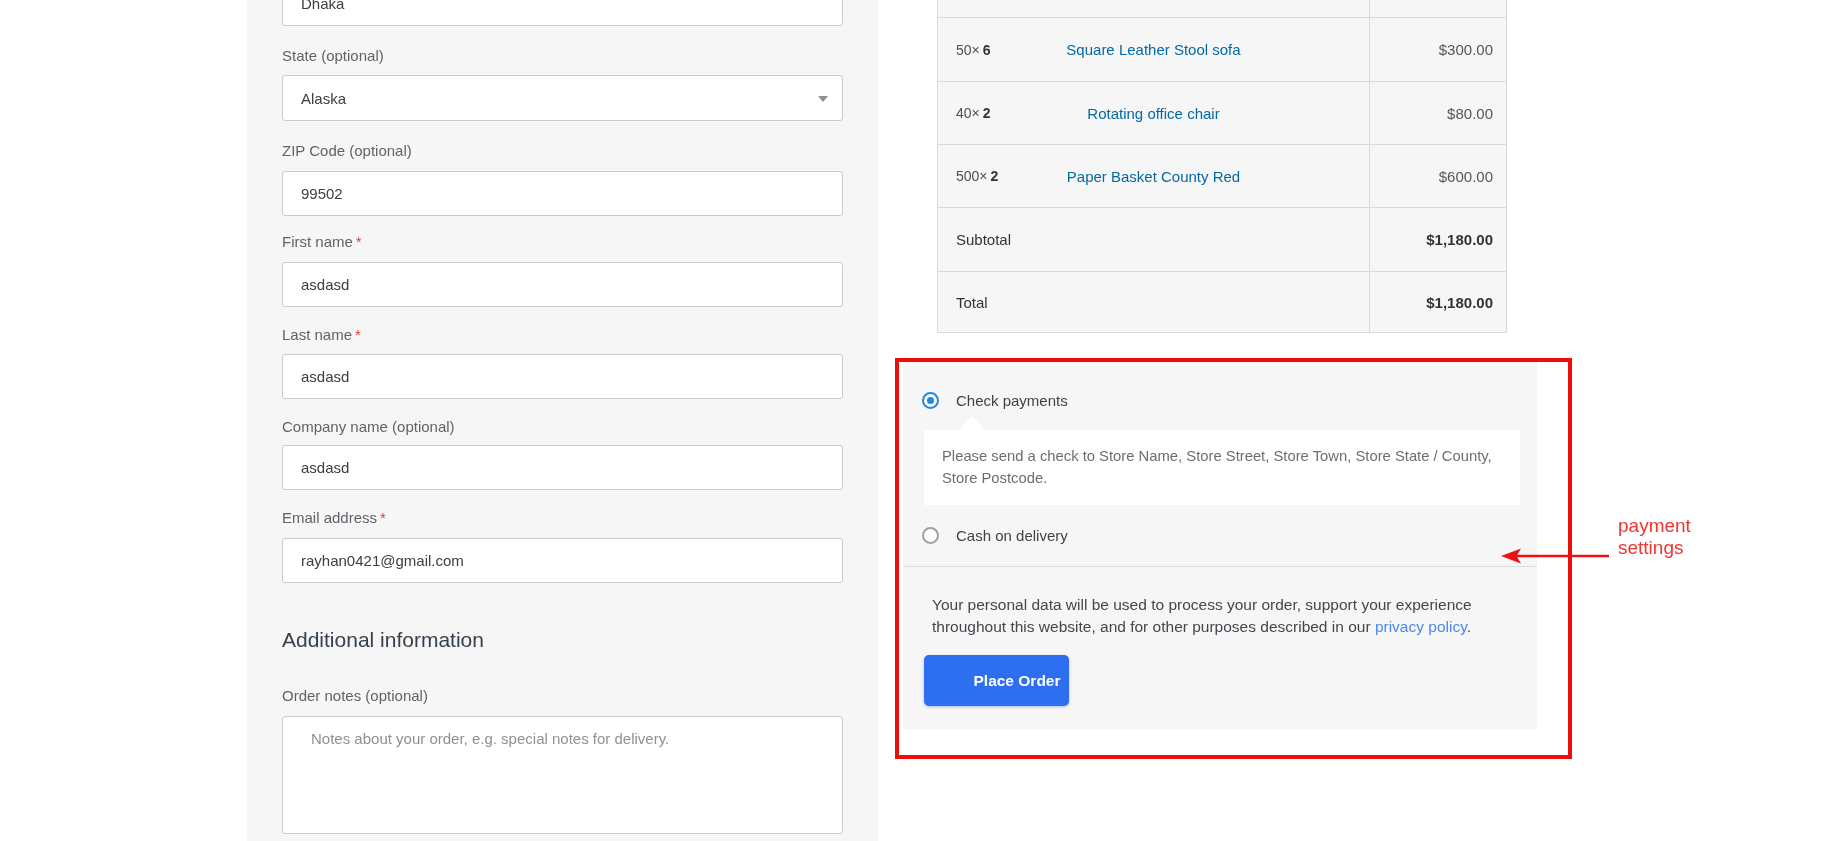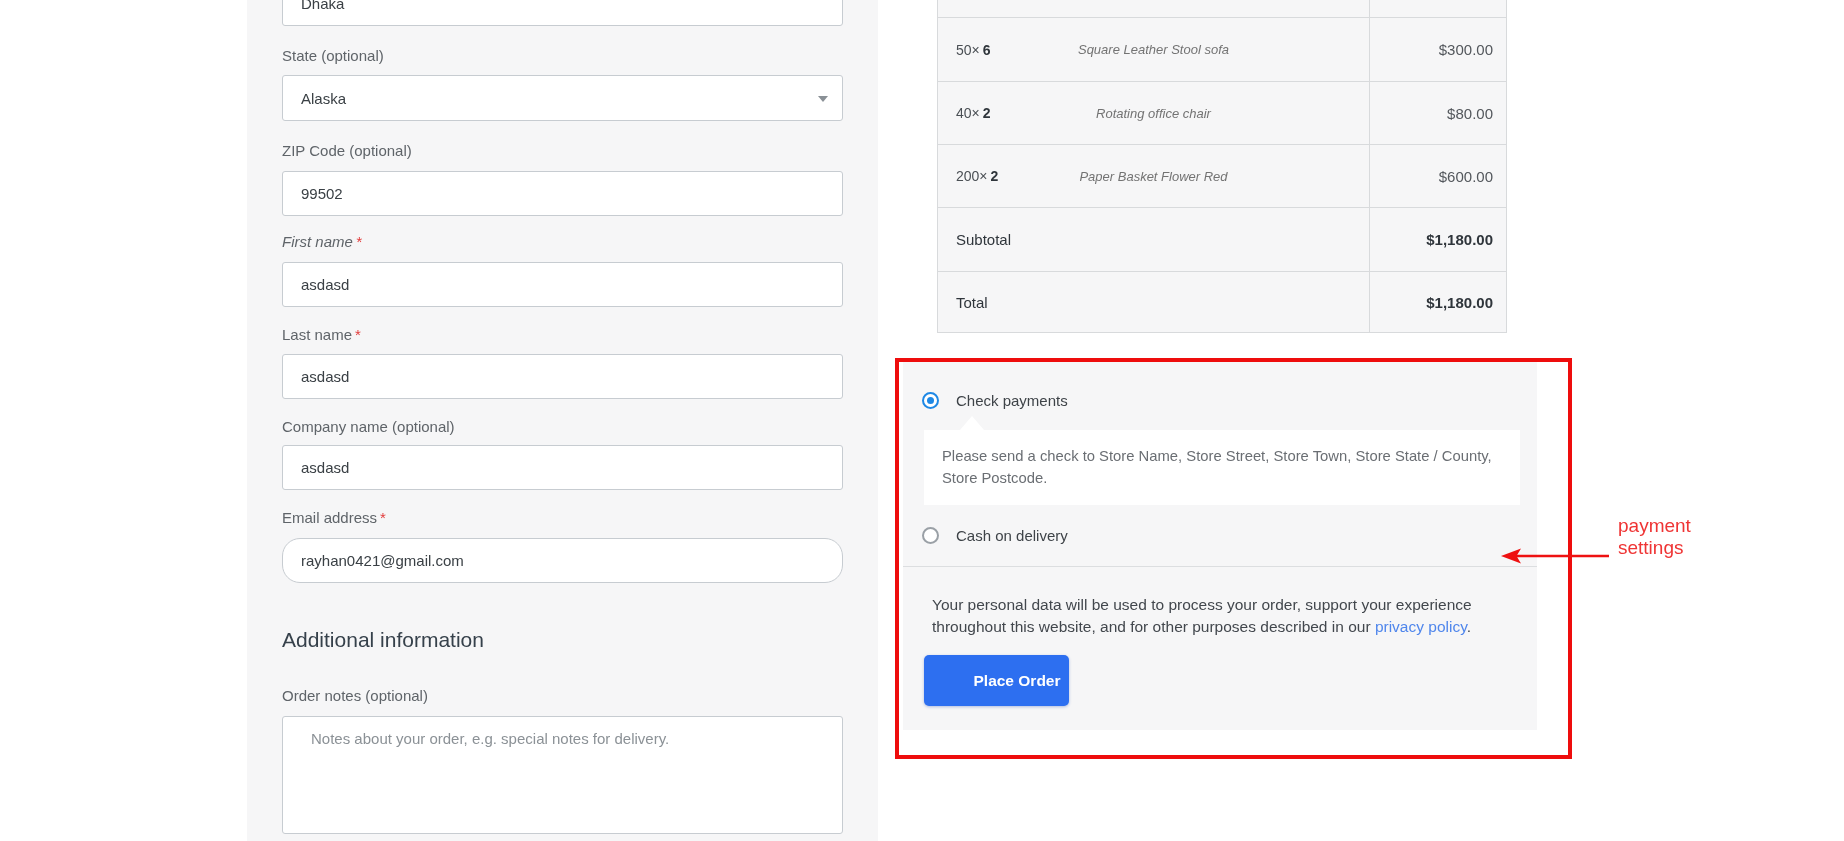--- a/index.html
+++ b/index.html
@@ -18,24 +18,24 @@
     border:1px solid #c7ccd1;border-radius:3px;
     font-family:inherit;font-size:15px;color:#3a4045;padding:0 18px;outline:none;
   }
   .f-input{height:45px;}
   .f-select{height:46px;display:flex;align-items:center;cursor:pointer;}
   .caret{position:absolute;right:14px;top:20px;width:0;height:0;
     border-left:5px solid transparent;border-right:5px solid transparent;border-top:6px solid #8a9096;}
   #city-input{top:-20px;height:46px;}
   #state-label{top:47px;} #state-select{top:75px;}
   #zip-label{top:142px;}  #zip-input{top:171px;}
-  #fn-label{top:233px;font-style:italic;}   #fn-input{top:262px;}
+  #fn-label{top:233px;}   #fn-input{top:262px;}
   #ln-label{top:326px;}   #ln-input{top:354px;}
   #co-label{top:418px;}   #co-input{top:445px;}
-  #em-label{top:509px;}   #em-input{top:538px;border-radius:18px;}
+  #em-label{top:509px;}   #em-input{top:538px;}
   #addinfo-heading{left:35px;top:628px;font-size:21px;font-weight:500;color:#36414b;}
   #notes-label{top:687px;}
   #notes-textarea{top:716px;height:118px;padding:12px 28px;resize:none;font-size:15px;line-height:20px;}
   #notes-textarea::placeholder{color:#8b9196;}
   .f-input::placeholder{color:#8b9196;}
 
   
   .order-table{position:absolute;left:937px;top:0;width:570px;height:333px;
     box-sizing:border-box;border:1px solid #d8dadc;border-top:none;background:#f6f6f7;}
   .t-row{display:flex;box-sizing:border-box;border-bottom:1px solid #d8dadc;}
@@ -44,21 +44,21 @@
   .t-name{flex:1;position:relative;justify-content:center;}
   .t-price{width:137px;border-left:1px solid #d8dadc;justify-content:flex-end;padding-right:13px;
     font-size:15px;color:#53575c;}
   .row-partial{height:18px;}
   .row-item{height:63px;}
   .row-item.first{height:64px;}
   .row-sum{height:64px;}
   .row-total{height:61px;gap:21px;}
   .qty{position:absolute;left:18px;font-size:14px;color:#4a4f54;}
   .qty b{color:#2f353b;margin-left:3px;}
-  .pname{font-size:13px;color:#737373;font-style:italic;}
+  .pname{font-size:15px;color:#0369a1;}
   .sum-label{font-size:15px;font-weight:normal;color:#2f353b;padding-left:18px;}
   .sum-price{font-weight:bold;color:#2f353b;}
 
   
   .buy-now{position:absolute;left:1712px;top:265px;width:132px;height:47px;background:#f23a5c;
     border:none;color:#fff;font-family:inherit;font-weight:bold;font-size:15px;letter-spacing:.3px;
     display:flex;align-items:center;justify-content:center;cursor:pointer;border-radius:2px;}
 
   
   .payment-panel{position:absolute;left:903px;top:362px;width:634px;height:368px;background:#f6f6f7;}
@@ -155,22 +155,22 @@
     <div class="t-row row-item">
       <div class="t-cell t-name">
         <span class="qty"><span>40×</span><b>2</b></span>
         <span class="pname">Rotating office chair</span>
       </div>
       <div class="t-cell t-price">$80.00</div>
     </div>
 
     <div class="t-row row-item">
       <div class="t-cell t-name">
-        <span class="qty"><span>200×</span><b>2</b></span>
-        <span class="pname">Paper Basket Flower Red</span>
+        <span class="qty"><span>500×</span><b>2</b></span>
+        <span class="pname">Paper Basket County Red</span>
       </div>
       <div class="t-cell t-price">$600.00</div>
     </div>
 
     <div class="t-row row-sum">
       <div class="t-cell t-name" style="justify-content:flex-start;">
         <span class="sum-label">Subtotal</span>
       </div>
       <div class="t-cell t-price sum-price">$1,180.00</div>
     </div>

